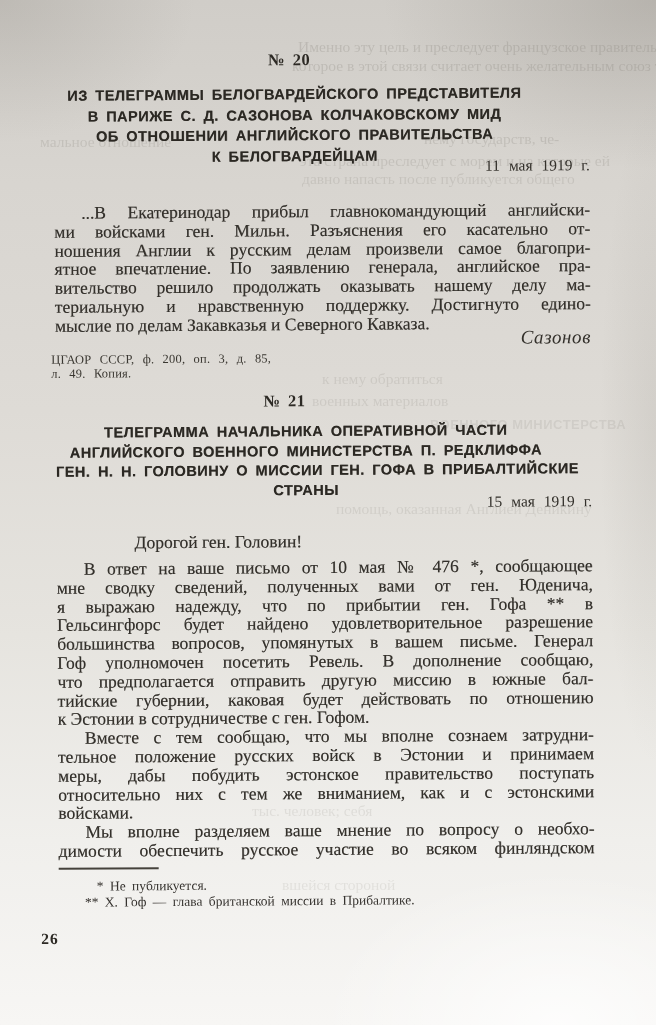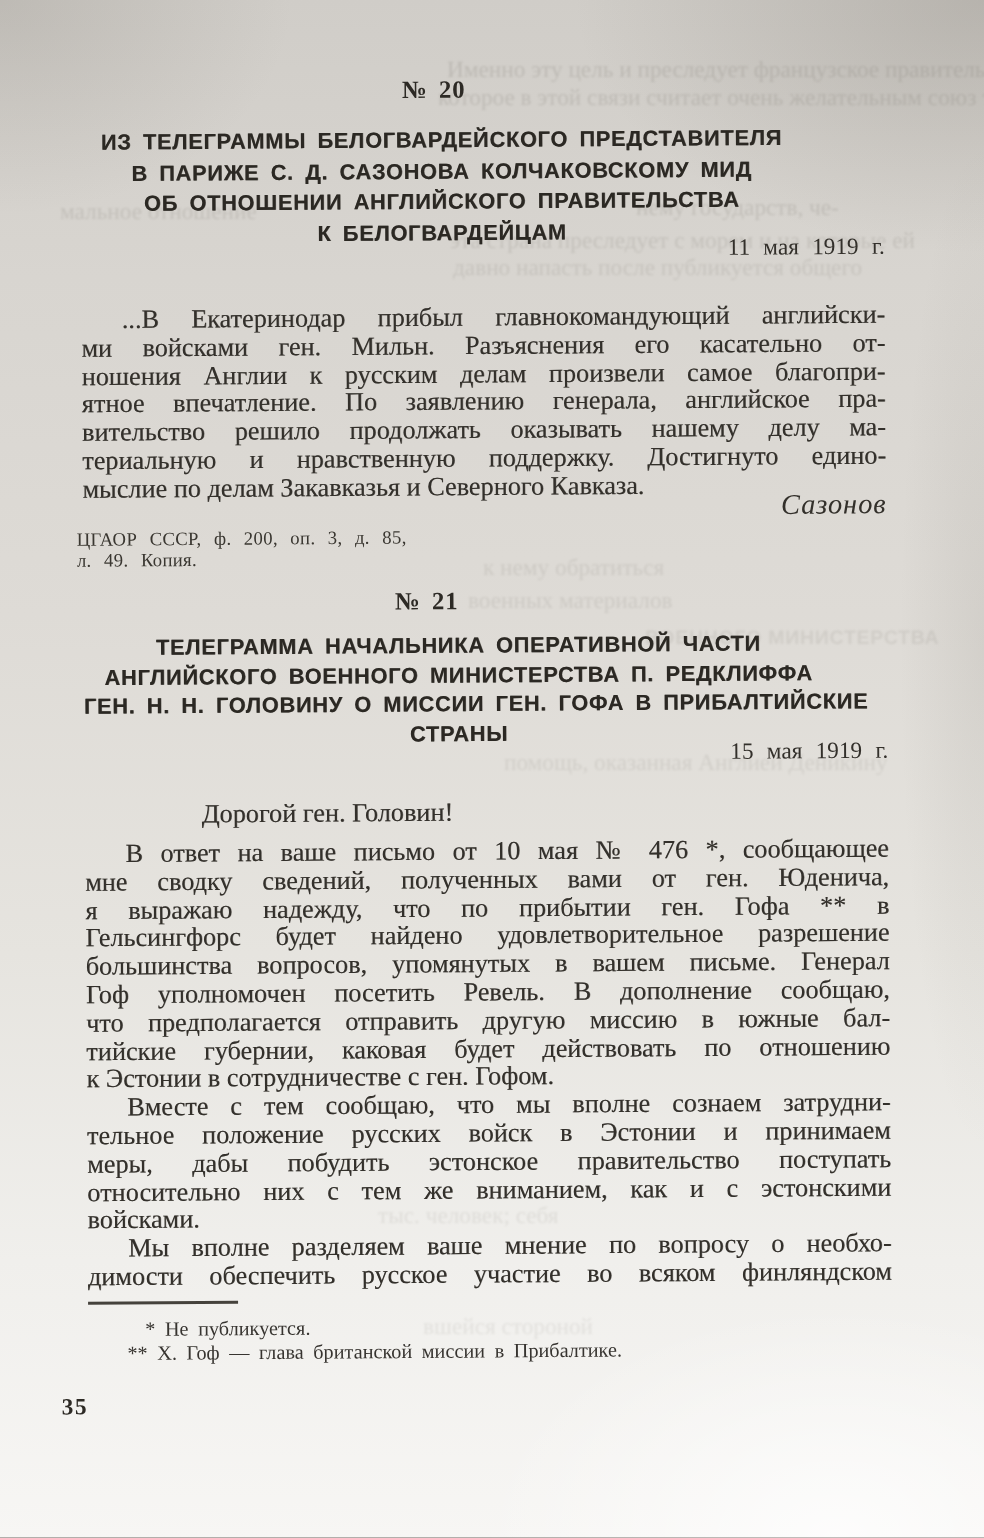--- a/index.html
+++ b/index.html
@@ -141,16 +141,16 @@
       <div class="jst">димости обеспечить русское участие во всяком финляндском</div>
     </div>
 
     <div class="abs fnrule" style="top:866px"></div>
 
     <div class="abs tb footnotes" style="top:877px">
       <div class="fn1 nowrap">* Не публикуется.</div>
       <div class="fn2 nowrap">** Х. Гоф — глава британской миссии в Прибалтике.</div>
     </div>
 
-    <div class="abs pagenum" style="top:928px; left:38px">35</div>
+    <div class="abs pagenum" style="top:928px; left:38px">26</div>
 
   </div>
 </div>
 
 </body></html>

